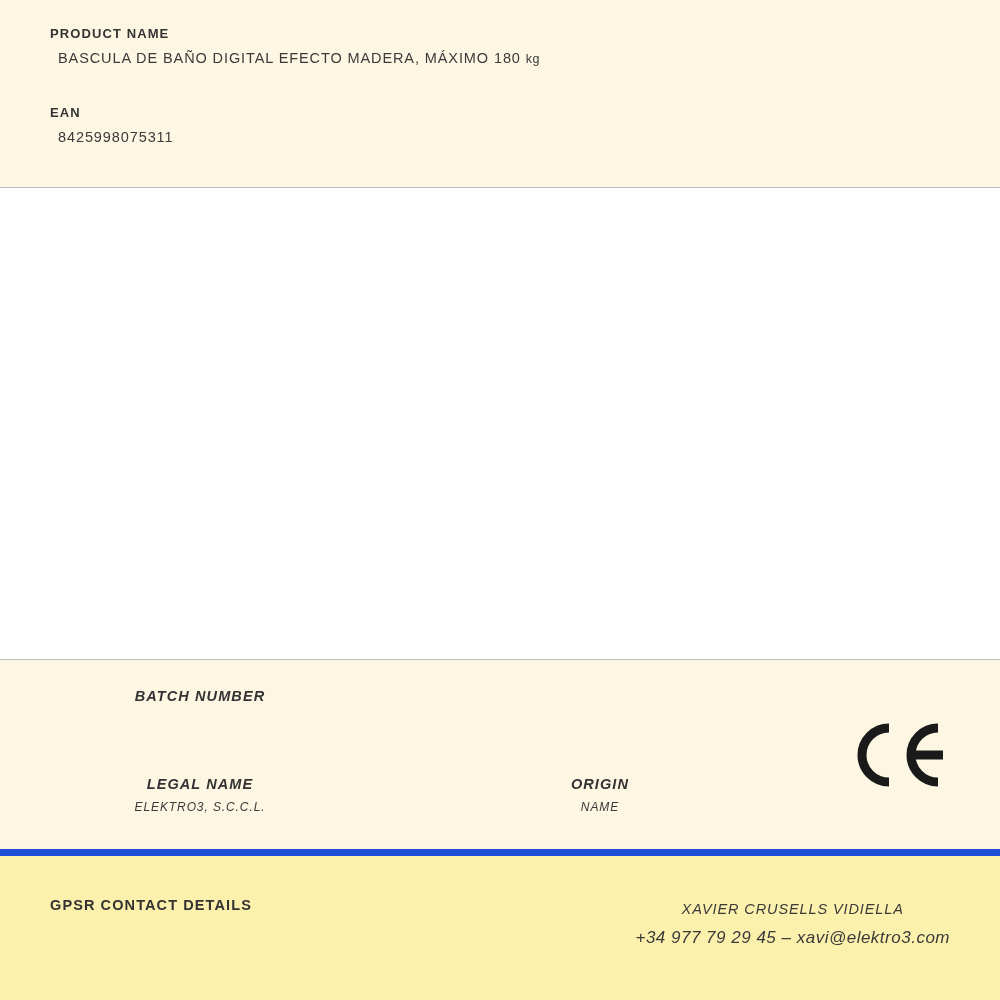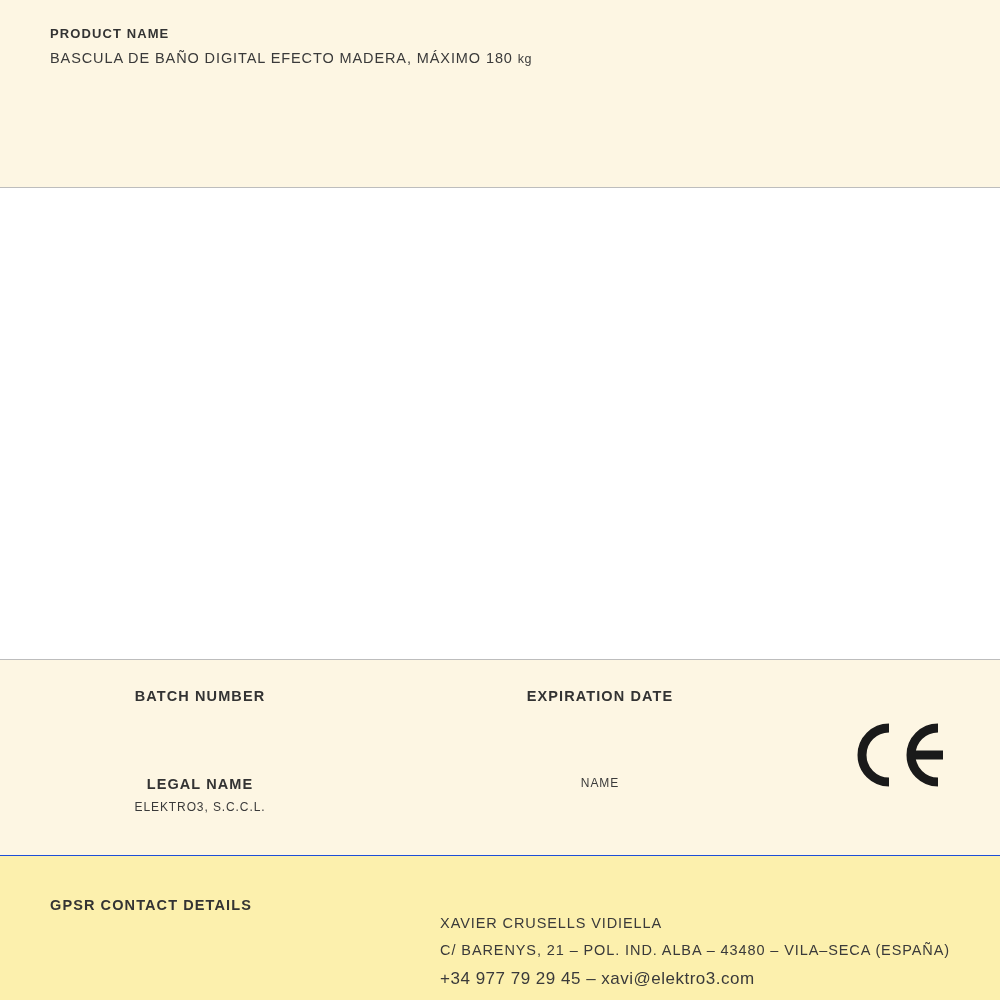--- a/index.html
+++ b/index.html
@@ -35,21 +35,21 @@
     letter-spacing: 1.1px;
     font-weight: 700;
     color: #333333;
     margin: 0 0 9px 0;
   }
   .field-value {
     font-size: 14.5px;
     letter-spacing: 0.9px;
     font-weight: 400;
     color: #3a3a3a;
-    margin: 0;
+    margin: 8px;
   }
   .field-value .unit {
     font-size: 12.5px;
     letter-spacing: 0.6px;
   }
   .gap-block {
     margin-top: 39px;
   }
 
   
@@ -57,22 +57,23 @@
     background: #ffffff;
     flex: 1 1 auto;
     border-bottom: 1px solid #bdbdbd;
   }
 
   
   .details-block {
     background: #fdf6e3;
     position: relative;
     height: 196px;
-    border-bottom: 1px solid #1d4ed8;
+    border-bottom: 7px solid #1d4ed8;
     box-sizing: border-box;
+    font-style: italic;
   }
   .details-row {
     display: flex;
     width: 800px;
   }
   .details-col {
     width: 400px;
     text-align: center;
   }
   .row-one {
@@ -115,22 +116,23 @@
     justify-content: space-between;
   }
   .footer-label {
     font-size: 14.5px;
     letter-spacing: 1.1px;
     font-weight: 700;
     color: #333333;
     margin-top: 41px;
   }
   .footer-right {
-    text-align: left;
-    margin-top: 59px;
+    text-align: center;
+    margin-top: 45px;
+    font-style: italic;
   }
   .footer-line {
     font-size: 14.5px;
     letter-spacing: 0.9px;
     color: #3a3a3a;
     margin: 0 0 11px 0;
   }
   .footer-line.small {
     font-size: 17px;
     letter-spacing: 0.5px;
@@ -138,55 +140,58 @@
 </style>
 </head>
 <body>
 
 <div class="sheet">
 
   <div class="top-block">
     <p class="field-label">PRODUCT NAME</p>
     <p class="field-value"><span>BASCULA DE BAÑO DIGITAL EFECTO MADERA, MÁXIMO 180</span> <span class="unit">kg</span></p>
 
+    <div class="gap-block">
+      <p class="field-label">EAN</p>
+      <p class="field-value">8425998075311</p>
+    </div>
   </div>
 
   <div class="body-area"></div>
 
   <div class="details-block">
     <div class="details-row row-one">
       <div class="details-col">
         <p class="detail-label">BATCH NUMBER</p>
         <p class="detail-value"></p>
       </div>
       <div class="details-col">
-        <p class="detail-label">EXPIRATION DATE</p>
         <p class="detail-value"></p>
       </div>
     </div>
 
     <div class="details-row row-two">
       <div class="details-col">
         <p class="detail-label">LEGAL NAME</p>
         <p class="detail-value">ELEKTRO3, S.C.C.L.</p>
       </div>
       <div class="details-col">
+        <p class="detail-label">ORIGIN</p>
         <p class="detail-value">NAME</p>
       </div>
     </div>
 
     <svg class="ce-mark" viewBox="0 0 92 66">
       <path d="M33 6 A27 27 0 1 0 33 60" fill="none" stroke="#1a1a1a" stroke-width="9"></path>
       <path d="M82 6 A27 27 0 1 0 82 60" fill="none" stroke="#1a1a1a" stroke-width="9"></path>
       <rect x="59" y="28.5" width="28" height="9" fill="#1a1a1a"></rect>
     </svg>
   </div>
 
   <div class="footer">
     <div class="footer-label">GPSR CONTACT DETAILS</div>
     <div class="footer-right">
       <p class="footer-line">XAVIER CRUSELLS VIDIELLA</p>
-      <p class="footer-line">C/ BARENYS, 21 – POL. IND. ALBA – 43480 – VILA–SECA (ESPAÑA)</p>
       <p class="footer-line small">+34 977 79 29 45 – xavi@elektro3.com</p>
     </div>
   </div>
 
 </div>
 
 </body></html>

